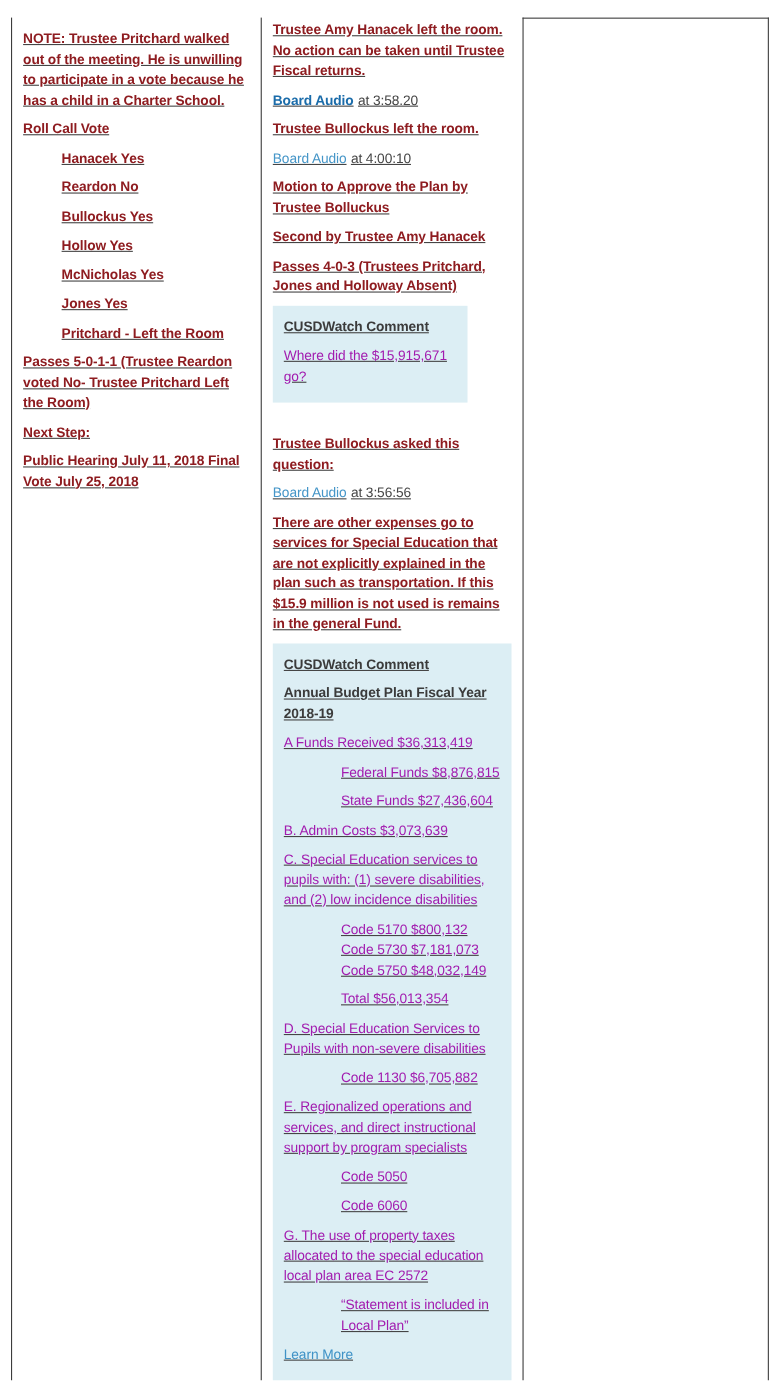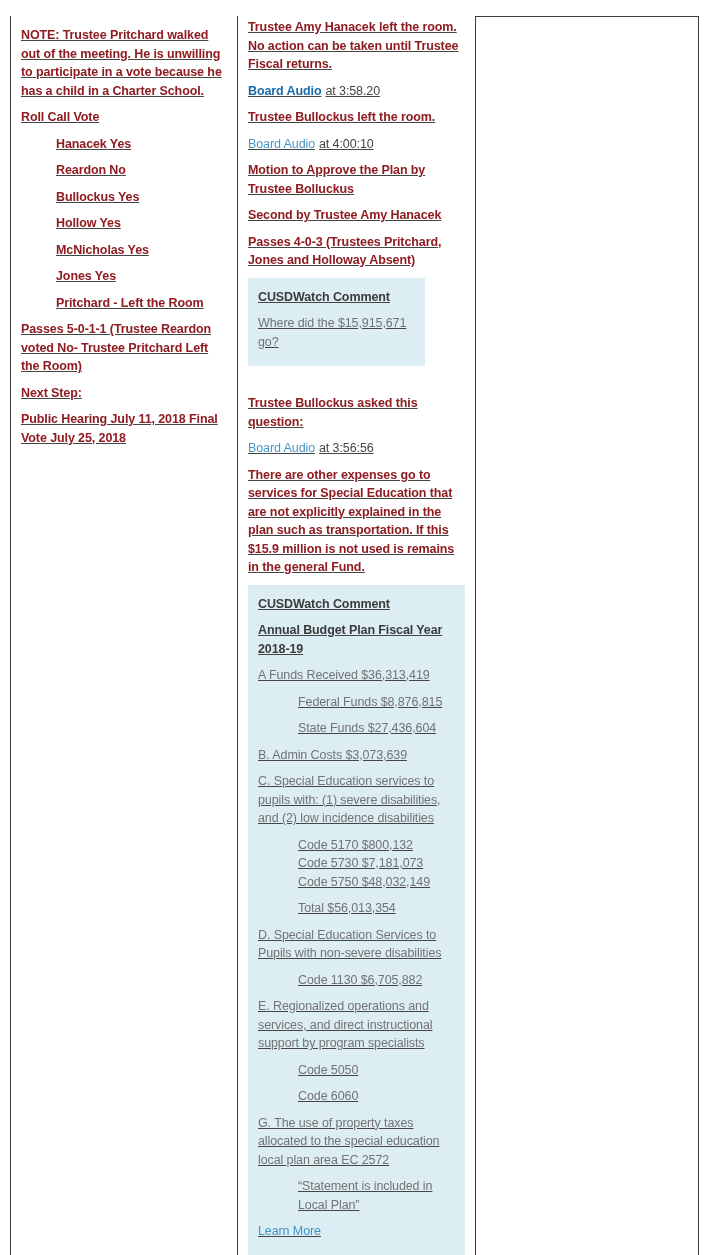--- a/index.html
+++ b/index.html
@@ -18,33 +18,33 @@
     padding:10px 9px 0 10px;
   }
   .col-mid { width:237px; padding:2px 10px 0 10px; }
   .col-right {
     width:224px; border-left:1px solid #3d3d3d; border-right:1px solid #3d3d3d;
     border-top:1px solid #3d3d3d;
   }
   p { margin:0 0 8px 0; }
   .red { color:#8e1c20; font-weight:bold; }
   .indent { margin-left:35px; }
-  .indent40 { margin-left:40px; }
+  .indent40 { margin-left:52px; }
   .tight { margin-bottom:0; }
   .audio-link-bold { color:#1b6caa; font-weight:bold; text-decoration:none; cursor:pointer; }
   .audio-link { color:#4696c8; text-decoration:none; cursor:pointer; }
   .audio-time { color:#454545; margin-left:4px;margin-top:32px; }
   .box {
     background:#dceef4; padding:10px 6px 15px 10px; box-sizing:border-box;
   }
   .box1 { width:177px; margin:3px 0 28px 0; }
   .box2 { width:217px; margin:0 0 0 0; padding-bottom:16px; }
   .box-title { color:#3b3b3b; font-weight:bold; }
   .box-heading { color:#3b3b3b; font-weight:bold; }
-  .box-text { color:#737373; }
+  .box-text { color:#a21caf; }
   .learn-more { color:#3f92c6; text-decoration:none; cursor:pointer; }
 </style>
 </head>
 <body>
 
 <div class="page">
   <div class="table">
 
     <div class="col col-left">
       <p class="red">NOTE: Trustee Pritchard walked out of the meeting. He is unwilling to participate in a vote because he has a child in a Charter School.</p>

